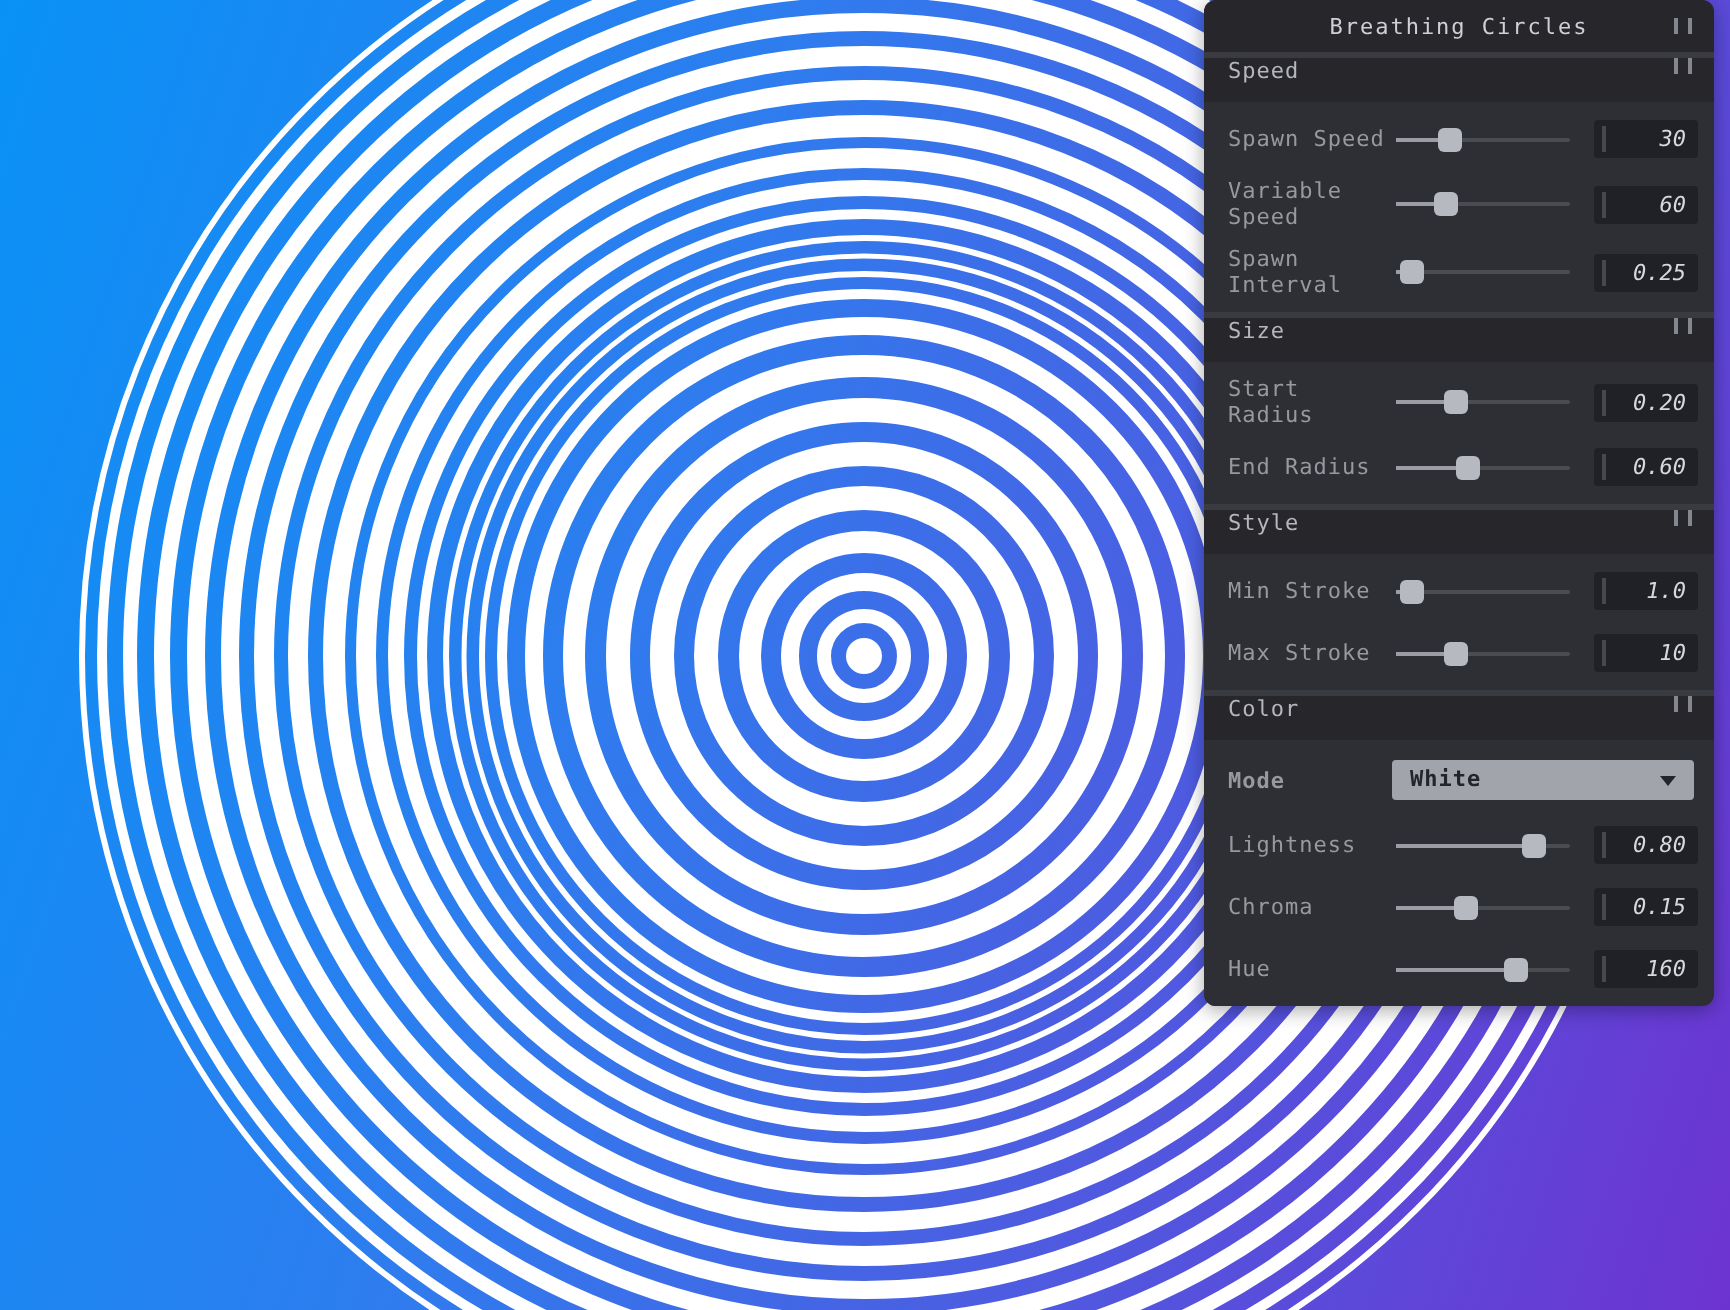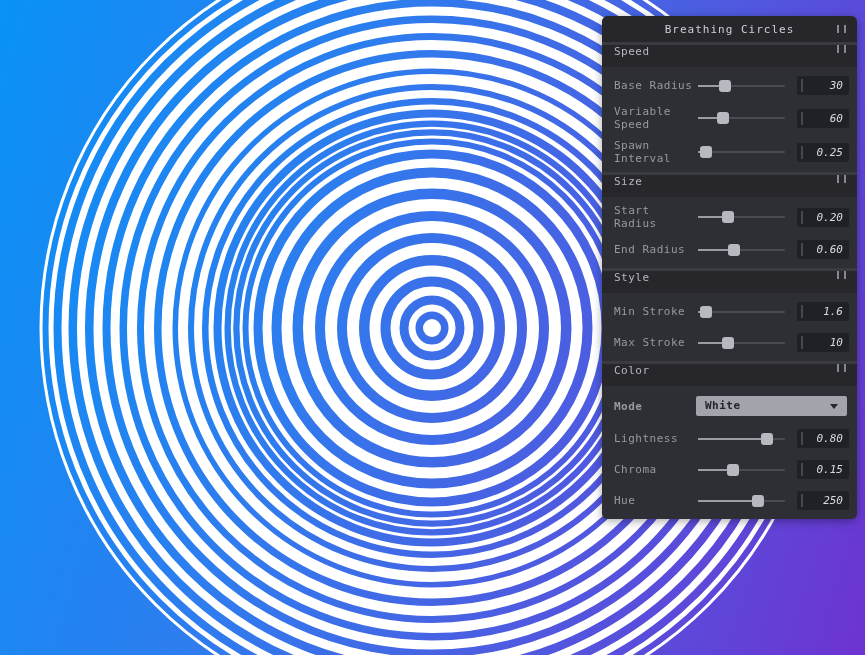--- a/index.html
+++ b/index.html
@@ -2,21 +2,21 @@
 <html style="--panel-bg: #3a3b41; --header-bg: #26262b; --body-bg: #2e2f34; --title-text: #ced0d5; --sec-text: #b5b7bd; --label-text: #97999f; --value-bg: #202126; --value-text: #d6d8dd; --value-notch: #47484e; --track: #4b4c52; --track-fill: #9b9da4; --knob: #b7b9c0; --select-bg: #a2a4ab; --select-text: #24252a; --fold-color: #85878e;"><head>
 <meta charset="utf-8">
 <style>
   html,body{margin:0;padding:0;background:#000;}
   body{width:865px;height:655px;overflow:hidden;position:relative;
        font-family:"DejaVu Sans Mono","Liberation Mono",monospace;}
   .stage{position:absolute;inset:0;overflow:hidden;}
   .stage svg{position:absolute;left:0;top:0;display:block;}
 
   
-  .panel{position:absolute;left:602px;top:16px;width:255px;
+  .panel{position:absolute;left:602px;top:0;width:255px;
          background:var(--panel-bg);border-radius:6px;overflow:hidden;
          box-shadow:0 2px 10px rgba(0,0,0,.35);font-size:11px;}
   .titlebar{position:relative;height:26px;background:var(--header-bg);
             display:flex;align-items:center;justify-content:center;
             color:var(--title-text);letter-spacing:1px;cursor:pointer;}
   .fold{display:inline-block;width:5px;height:8px;
         border-left:2px solid var(--fold-color);border-right:2px solid var(--fold-color);}
   .titlebar .fold{position:absolute;right:11px;top:9px;}
   .section{margin-top:3px;}
   .sec-header{position:relative;height:22px;background:var(--header-bg);
@@ -83,21 +83,21 @@
     <span class="fold"></span>
   </div>
   <div>
       <div class="section">
         <div class="sec-header">
           <span>Speed</span>
           <span class="fold"></span>
         </div>
         <div class="sec-body">
           <div class="row">
-            <div class="lab">Base Radius</div>
+            <div class="lab">Spawn Speed</div>
             <div class="trackwrap">
               <div class="track">
                 <div class="fill" style="width: 30%;"></div>
               </div>
               <div class="knob" style="left: 30%;"></div>
             </div>
             <div class="val">30</div>
           </div>
           <div class="row">
             <div class="lab">Variable Speed</div>
@@ -156,21 +156,21 @@
         </div>
         <div class="sec-body">
           <div class="row">
             <div class="lab">Min Stroke</div>
             <div class="trackwrap">
               <div class="track">
                 <div class="fill" style="width: 9%;"></div>
               </div>
               <div class="knob" style="left: 9%;"></div>
             </div>
-            <div class="val">1.6</div>
+            <div class="val">1.0</div>
           </div>
           <div class="row">
             <div class="lab">Max Stroke</div>
             <div class="trackwrap">
               <div class="track">
                 <div class="fill" style="width: 33%;"></div>
               </div>
               <div class="knob" style="left: 33%;"></div>
             </div>
             <div class="val">10</div>
@@ -208,18 +208,18 @@
             <div class="val">0.15</div>
           </div>
           <div class="row">
             <div class="lab">Hue</div>
             <div class="trackwrap">
               <div class="track">
                 <div class="fill" style="width: 66%;"></div>
               </div>
               <div class="knob" style="left: 66%;"></div>
             </div>
-            <div class="val">250</div>
+            <div class="val">160</div>
           </div>
         </div>
       </div>
     </div>
 </div>
 
 </body></html>

